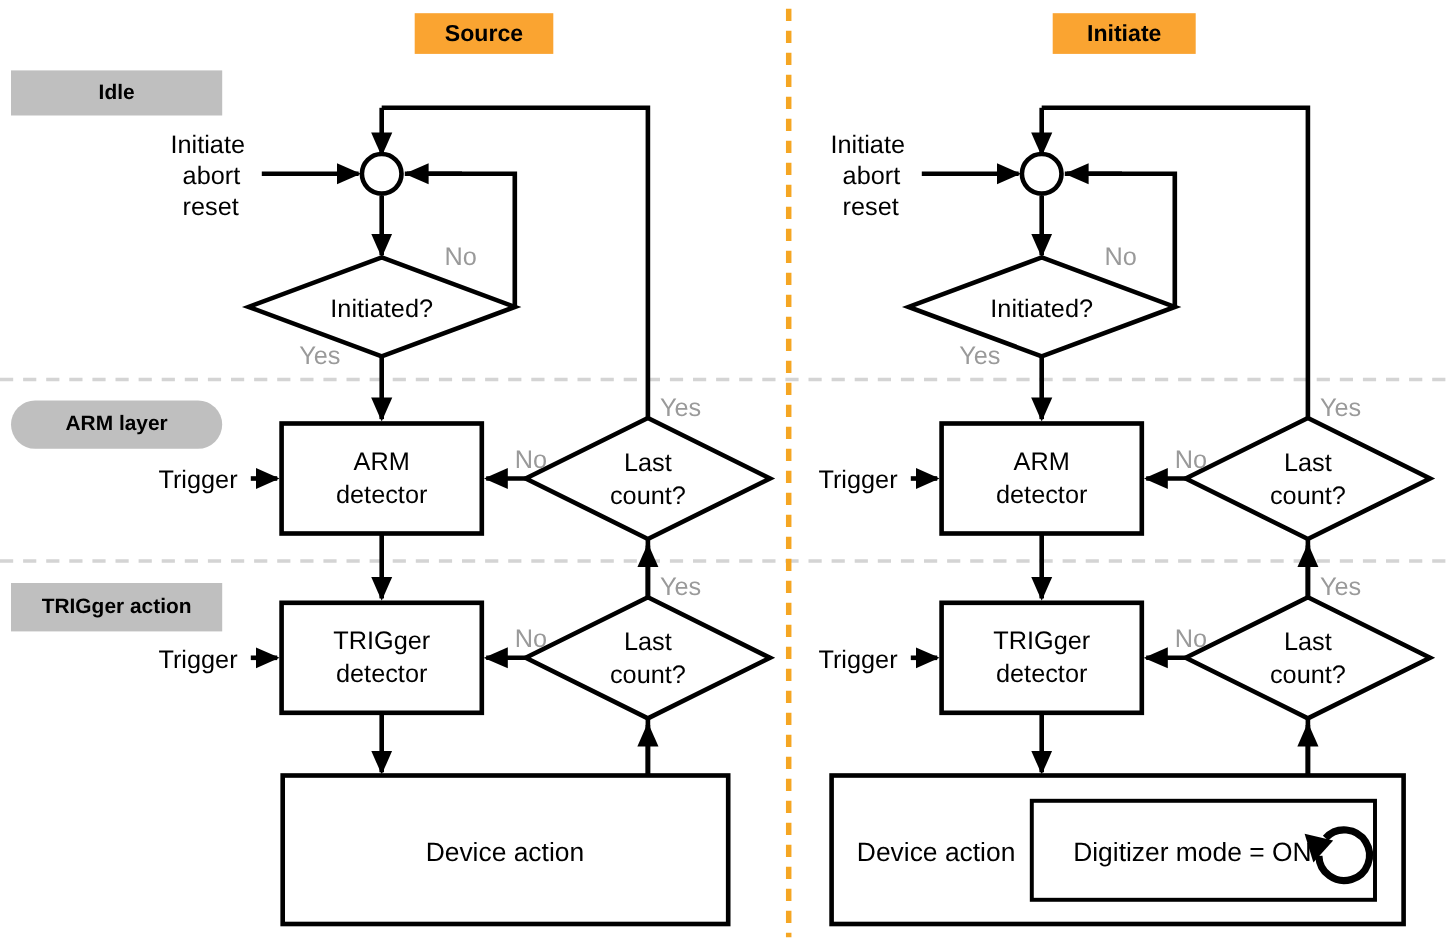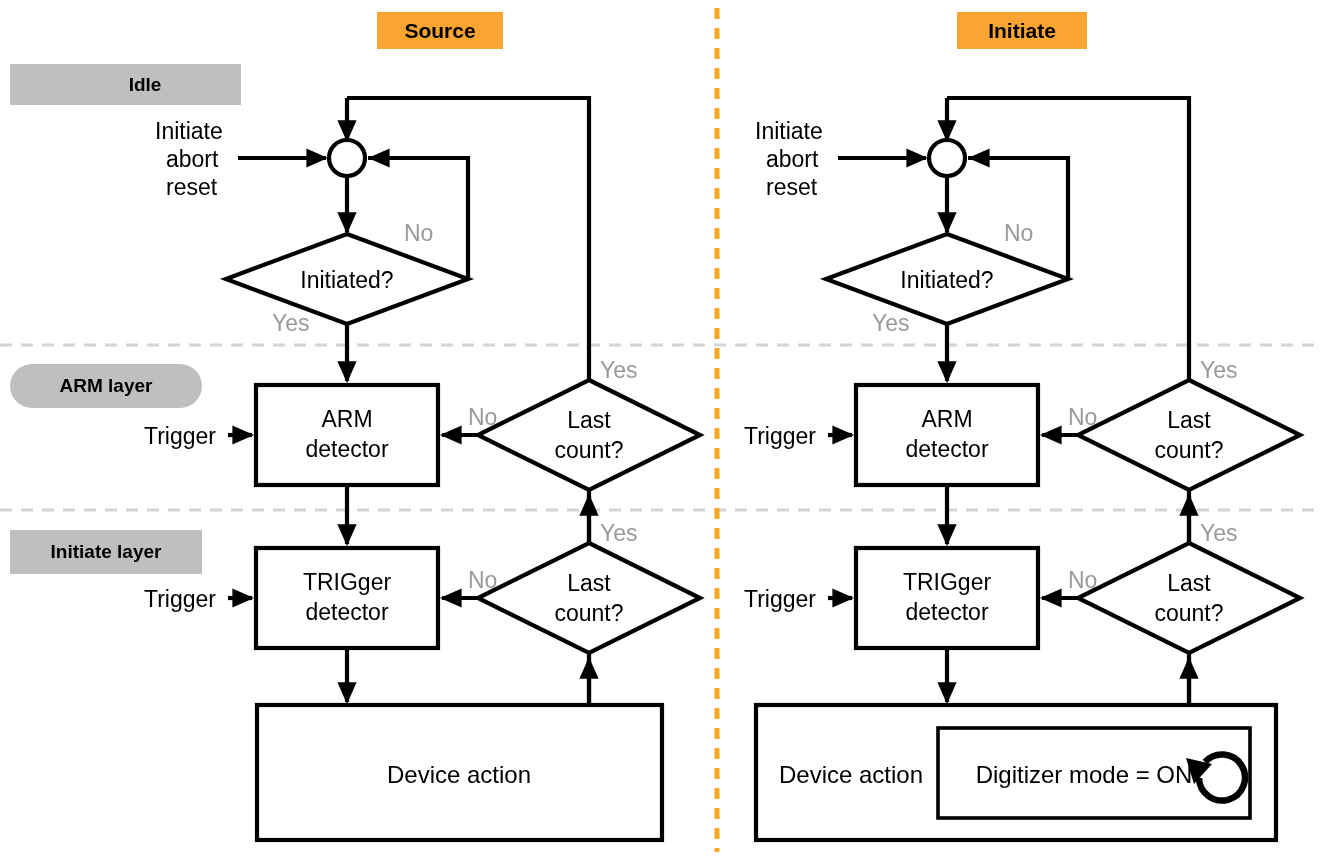--- a/index.html
+++ b/index.html
@@ -27,28 +27,28 @@
 
 <div id="stage">
 
   <div class="hdr" style="left:377px;top:12px;width:126px;height:37px;">
     <span>Source</span>
   </div>
   <div class="hdr" style="left:957px;top:12px;width:130px;height:37px;">
     <span>Initiate</span>
   </div>
 
-  <div class="layer-tag" style="left:10px;top:64px;width:192px;height:41px;padding-left:39px;">
+  <div class="layer-tag" style="left:10px;top:64px;width:192px;height:41px;">
     <span>Idle</span>
   </div>
   <div class="layer-tag" style="left:10px;top:364px;width:192px;height:44px;border-radius:22px;">
     <span>ARM layer</span>
   </div>
   <div class="layer-tag" style="left:10px;top:530px;width:192px;height:44px;">
-    <span>Initiate layer</span>
+    <span>TRIGger action</span>
   </div>
 
   <svg id="flow" viewBox="0 0 1323 857">
     <defs>
       <marker id="ah" viewBox="0 0 10 10" refX="9" refY="5" markerWidth="5.2" markerHeight="5.2" orient="auto-start-reverse">
         <path d="M0,0.6 L10,5 L0,9.4 z" fill="#000"></path>
       </marker>
     </defs>
 
     <line class="sep" x1="0" y1="345" x2="1323" y2="345"></line>

